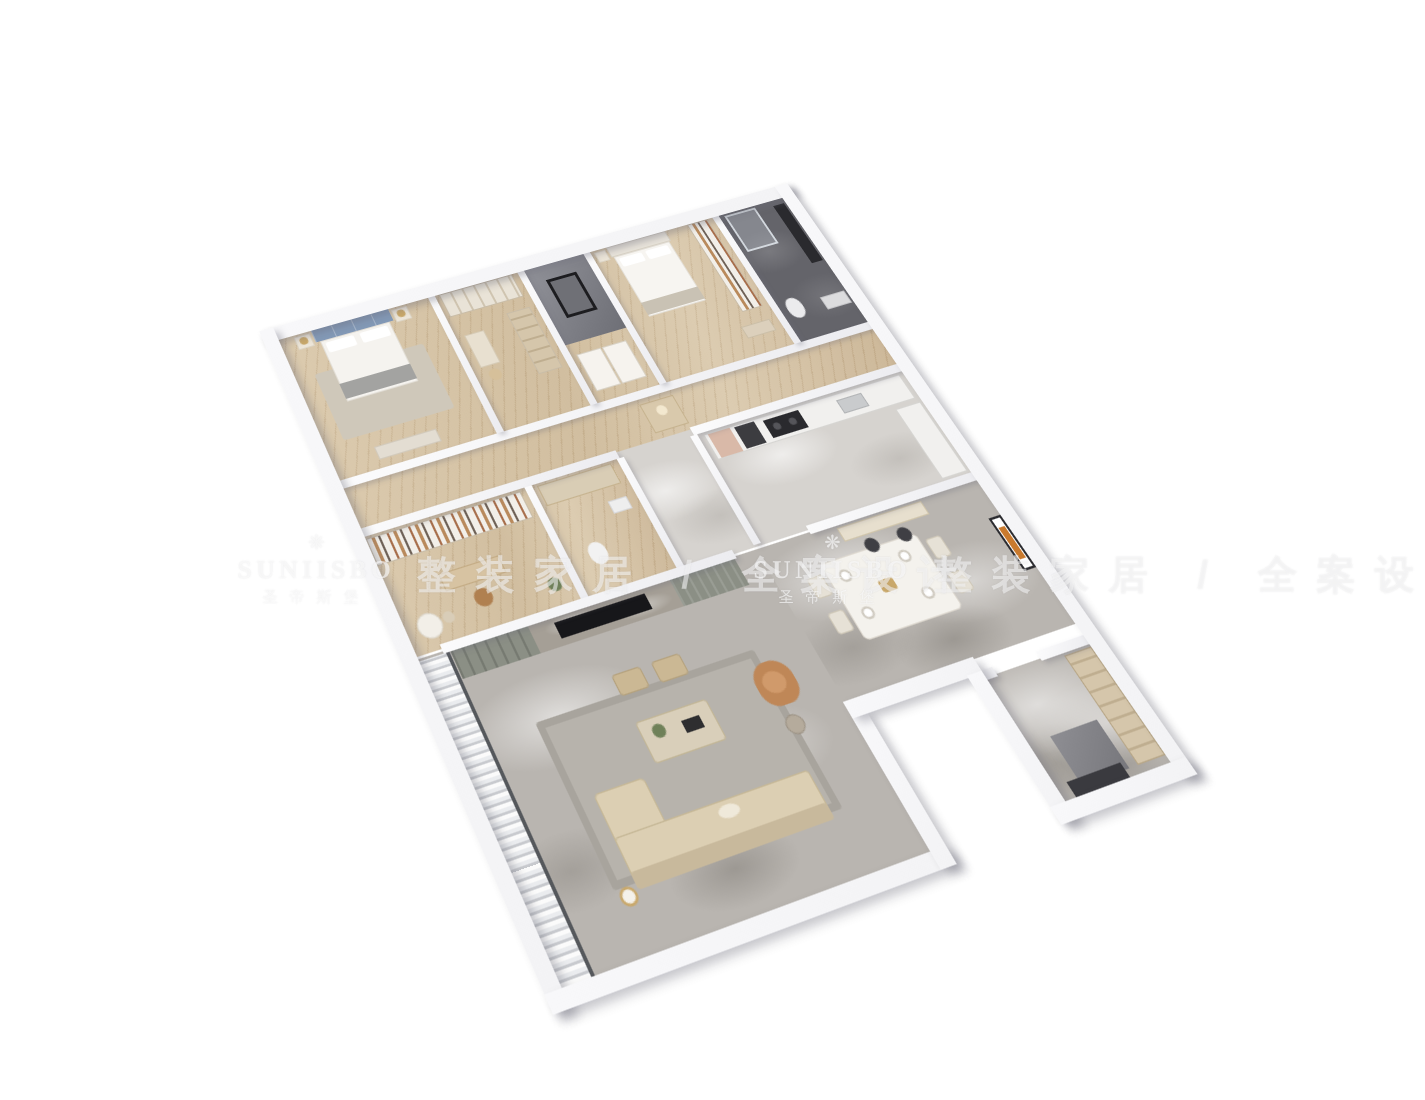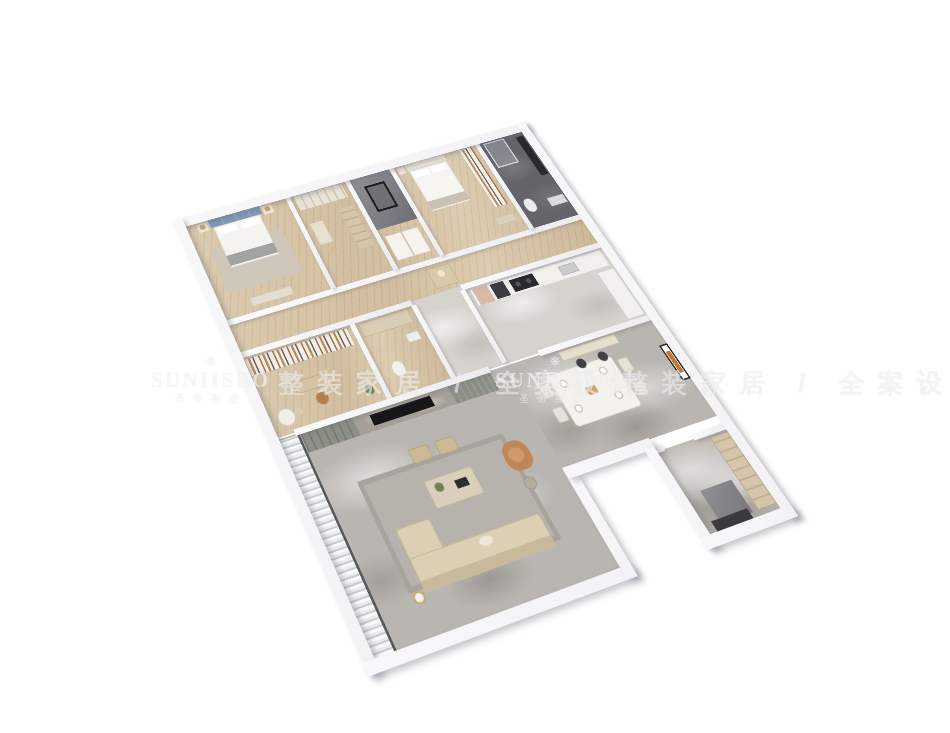--- a/index.html
+++ b/index.html
@@ -37,21 +37,21 @@
   .wall{background:linear-gradient(135deg,#fbfbfc,#ececf0);box-shadow:2px 3px 4px rgba(110,110,122,.30);z-index:30;}
   .owall{background:linear-gradient(135deg,#f8f8fa,var(--wall,#f3f3f5));box-shadow:4px 5px 7px rgba(108,108,120,.38);z-index:40;}
   .furn{z-index:20;}
   .floor{z-index:10;}
   .round{border-radius:50%;}
 
   
   .wm{position:absolute;z-index:60;color:rgba(255,255,255,.62);text-shadow:0 0 1px rgba(160,160,165,.25);user-select:none;}
   .wm-logo{display:flex;flex-direction:column;align-items:center;width:136px;}
   .wm-logo .orn{font-size:13px;line-height:12px;}
-  .wm-logo .brand{font-family:"Liberation Serif",serif;font-weight:bold;font-size:20px;letter-spacing:3px;line-height:24px;}
+  .wm-logo .brand{font-family:"Liberation Serif",serif;font-weight:bold;font-size:17px;letter-spacing:3px;line-height:24px;}
   .wm-logo .cn{font-size:10px;letter-spacing:8px;line-height:12px;margin-top:1px;}
   .wm-slogan{font-size:26px;letter-spacing:13px;font-weight:bold;color:rgba(255,255,255,.5);white-space:nowrap;}
 </style>
 </head>
 <body>
 
 <div class="stage">
 
   <div class="plan">
 

